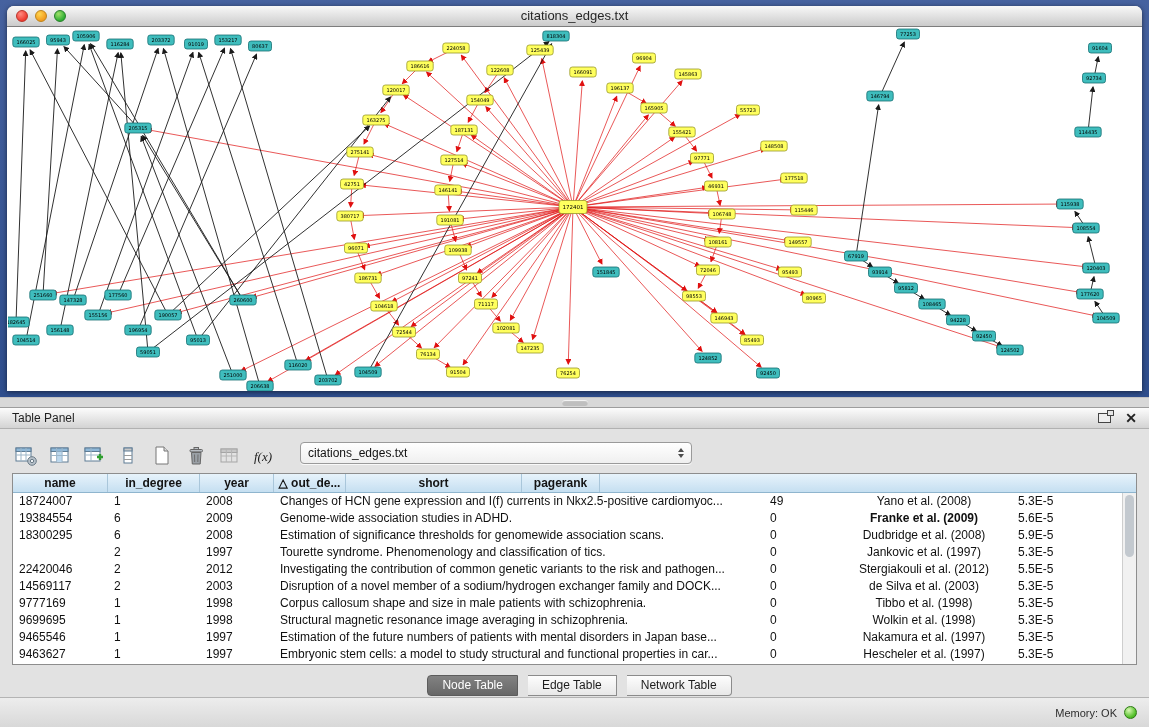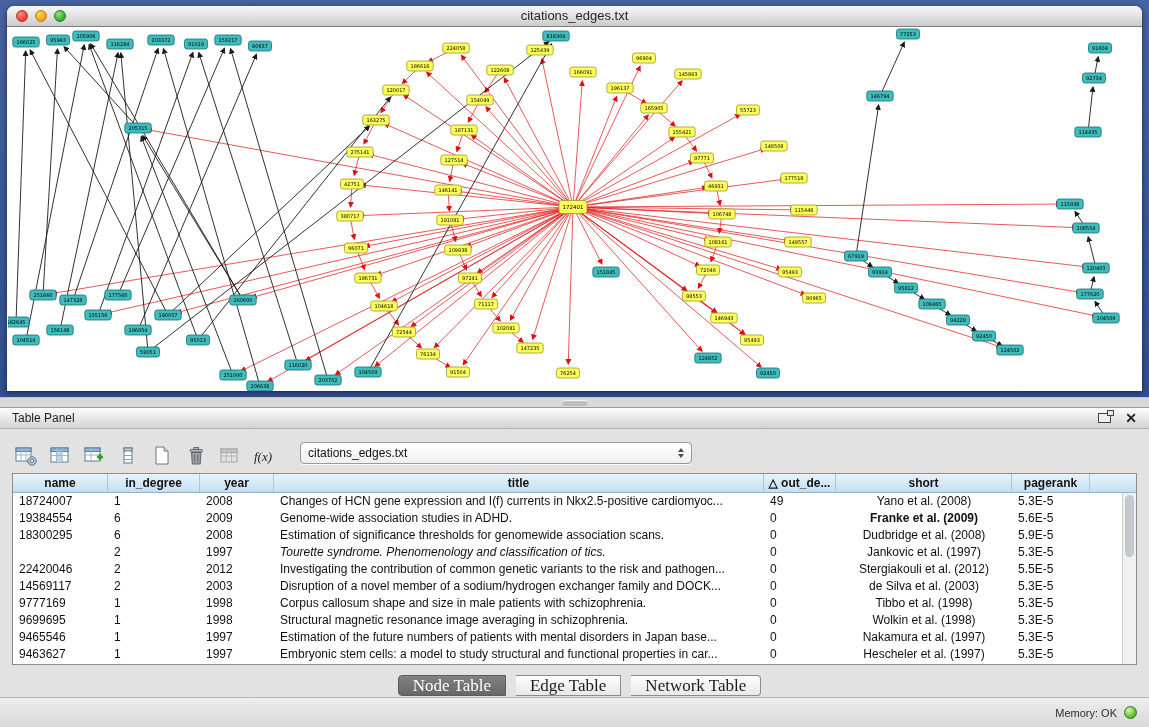--- a/index.html
+++ b/index.html
@@ -63,21 +63,21 @@
   .th.filler { flex:1 1 auto; border-right:none; }
   .tbody { position:absolute; top:19px; left:0; right:14px; bottom:0; overflow:hidden; }
   .tr { display:flex; height:17px; background:#fff; }
   .td { font-size:12px; color:#101010; line-height:17px; padding-left:6px; overflow:hidden;
         white-space:nowrap; flex:0 0 auto; }
   .vscroll { position:absolute; top:19px; right:0; width:14px; bottom:0; background:#f1f1f1;
              border-left:1px solid #cecece; }
   .vthumb { position:absolute; top:2px; left:2px; width:9px; height:62px; border-radius:5px; background:#c3c9cf; }
 
   .tabs { height:26px; margin-top:7px; display:flex; justify-content:center; align-items:center; }
-  .tab { height:21px; padding:0 14px; font-size:17px; font-family:Liberation Serif, serif;
+  .tab { height:21px; padding:0 14px; font-size:12px; font-family:Liberation Sans, sans-serif;
          border:1px solid #8b8b8b; border-left-width:0; background:linear-gradient(#fdfdfd,#e8e8e8);
          color:#1d1d1d;margin-left:10px; }
   .tab:first-child { border-left-width:1px; border-radius:4px 0 0 4px; }
   .tab:last-child { border-radius:0 4px 4px 0; }
   .tab.sel { background:linear-gradient(#828282,#676767); color:#fff; border-color:#5c5c5c; }
 
   .statusbar { height:30px; background:linear-gradient(#ededed,#d8d8d8); border-top:1px solid #b4b4b4;
                display:flex; align-items:center; justify-content:flex-end; padding:0 12px; gap:7px; }
   .mem { font-size:11px; color:#2e2e2e; }
   .memball { width:13px; height:13px; border-radius:50%; border:1px solid #2c7a13;
@@ -723,21 +723,20 @@
             <i class="dn"></i>
           </span>
       </div>
     </div>
 
     <div class="table-box">
       <div class="thead" id="thead">
           <div class="th" style="width: 95px;">name</div>
           <div class="th" style="width: 92px;">in_degree</div>
           <div class="th" style="width: 74px;">year</div>
-          <div class="th" style="width: 490px;">title</div>
           <div class="th" style="width: 72px;">△ out_de...</div>
           <div class="th" style="width: 176px;">short</div>
           <div class="th" style="width: 78px;">pagerank</div>
           <div class="th filler"></div>
         </div>
       <div class="tbody" id="tbody">
           <div class="tr">
             <div class="td" style="width: 95px;">18724007</div>
             <div class="td" style="width: 92px;">1</div>
             <div class="td" style="width: 74px;">2008</div>
@@ -761,21 +760,21 @@
             <div class="td" style="width: 74px;">2008</div>
             <div class="td" style="width: 490px;">Estimation of significance thresholds for genomewide association scans.</div>
             <div class="td" style="width: 72px;">0</div>
             <div class="td" style="width: 176px; text-align: center; padding-left: 0px;">Dudbridge et al. (2008)</div>
             <div class="td" style="width: 78px;">5.9E-5</div>
           </div>
           <div class="tr">
             <div class="td" style="width: 95px; margin-top: 14px;">9115460</div>
             <div class="td" style="width: 92px;">2</div>
             <div class="td" style="width: 74px;">1997</div>
-            <div class="td" style="width: 490px; font-style: italic;">Tourette syndrome. Phenomenology and classification of tics.</div>
+            <div class="td" style="width: 490px;">Tourette syndrome. Phenomenology and classification of tics.</div>
             <div class="td" style="width: 72px;">0</div>
             <div class="td" style="width: 176px; text-align: center; padding-left: 0px;">Jankovic et al. (1997)</div>
             <div class="td" style="width: 78px;">5.3E-5</div>
           </div>
           <div class="tr">
             <div class="td" style="width: 95px;">22420046</div>
             <div class="td" style="width: 92px;">2</div>
             <div class="td" style="width: 74px;">2012</div>
             <div class="td" style="width: 490px;">Investigating the contribution of common genetic variants to the risk and pathogen...</div>
             <div class="td" style="width: 72px;">0</div>

